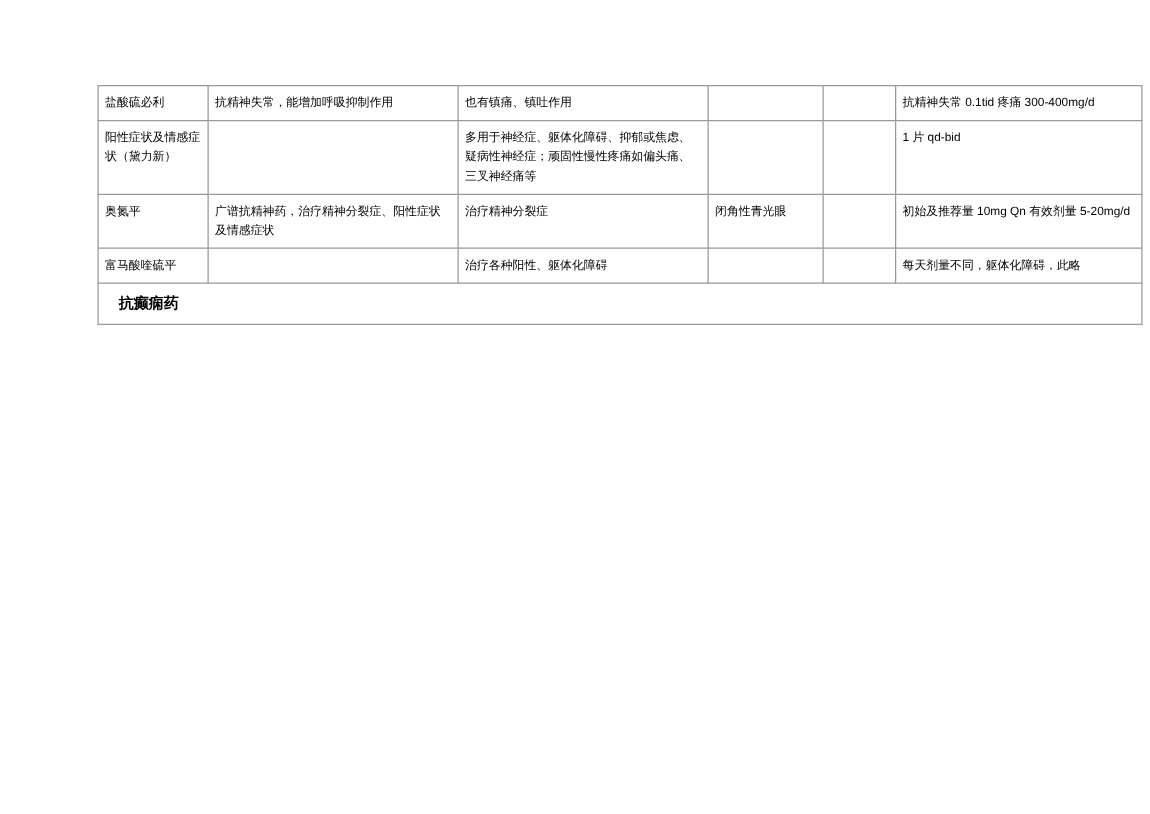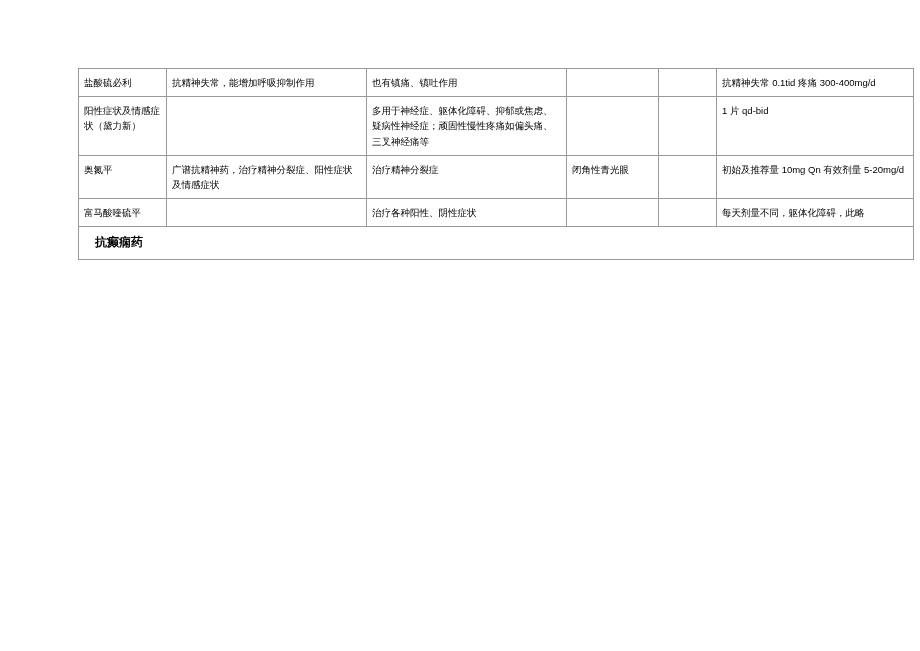--- a/index.html
+++ b/index.html
@@ -78,21 +78,21 @@
         <td>奥氮平</td>
         <td>广谱抗精神药，治疗精神分裂症、阳性症状及情感症状</td>
         <td>治疗精神分裂症</td>
         <td>闭角性青光眼</td>
         <td></td>
         <td>初始及推荐量 10mg Qn 有效剂量 5-20mg/d</td>
       </tr>
       <tr>
         <td>富马酸喹硫平</td>
         <td></td>
-        <td>治疗各种阳性、阴性症状</td>
+        <td>治疗各种阳性、躯体化障碍</td>
         <td></td>
         <td></td>
         <td>每天剂量不同，躯体化障碍，此略</td>
       </tr>
       <tr class="section-header">
         <td colspan="6">抗癫痫药</td>
       </tr>
     </tbody>
   </table>
 

